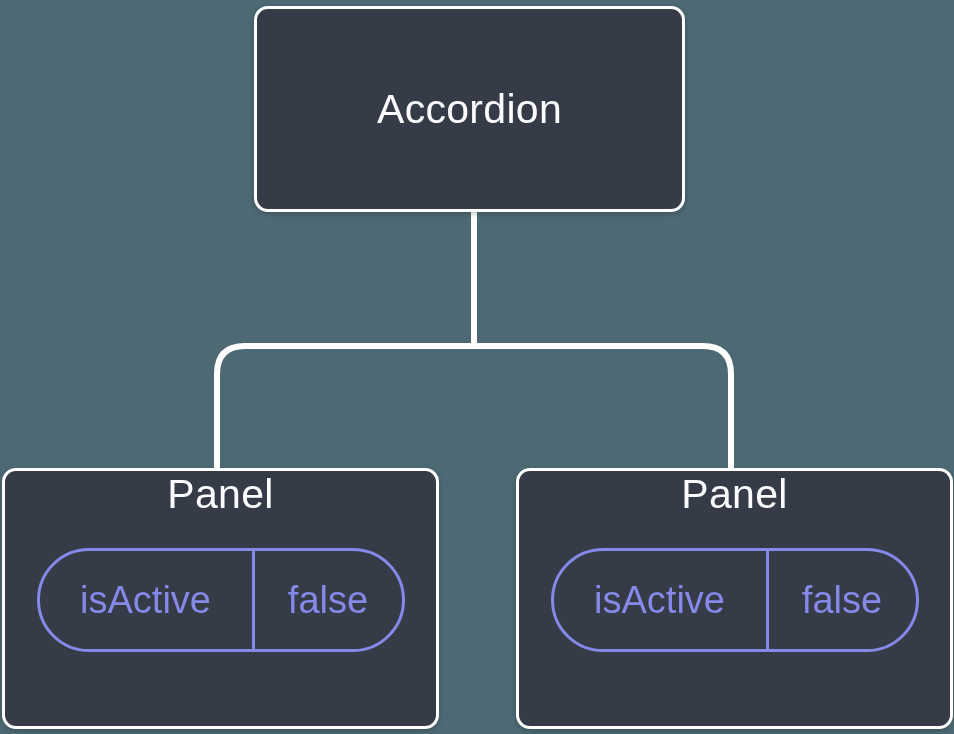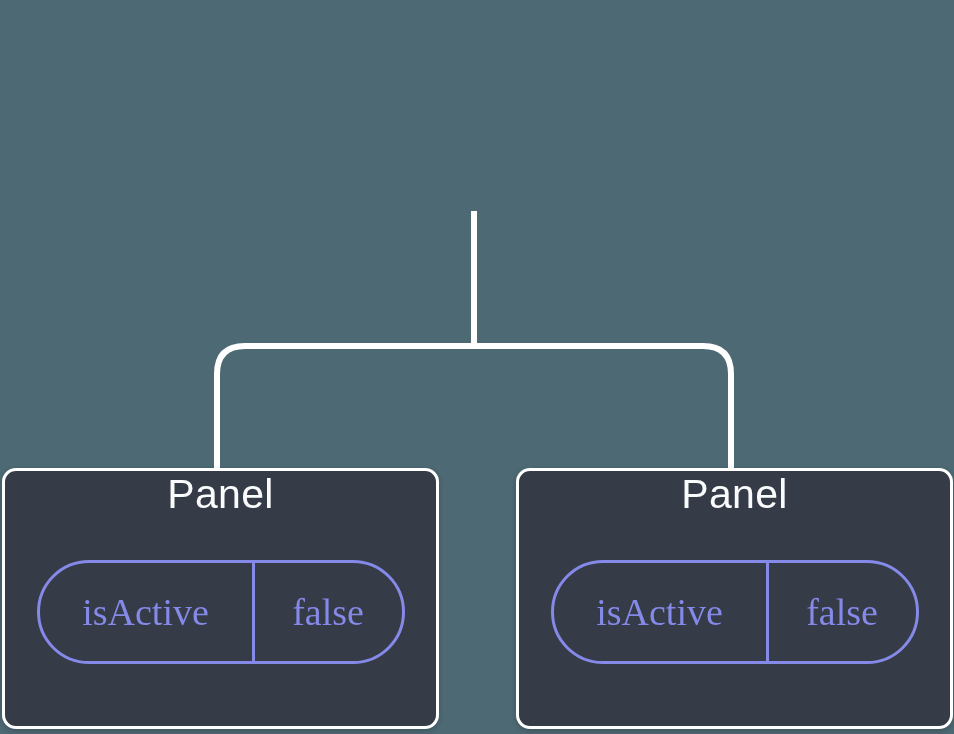--- a/index.html
+++ b/index.html
@@ -51,31 +51,30 @@
   .panel-node {
     top: 468px;
     width: 437px; height: 261px;
     display: flex;
     flex-direction: column;
     align-items: center;
   }
   .panel-left  { left: 2px; }
   .panel-right { left: 516px; }
   .state-pill {
-    margin-top: 42px;
+    margin-top: 30px;
     width: 368px;
     height: 104px;
     box-sizing: border-box;
     border: 3px solid var(--state-accent, #8589E8);
     border-radius: 54px;
     display: flex;
     color: var(--state-accent, #8589E8);
     font-size: 38px;
     line-height: 1;
-    font-family: Liberation Serif, serif;
   }
   .state-cell {
     display: flex;
     align-items: center;
     justify-content: center;
     white-space: nowrap;
   }
   .state-name-cell {
     width: 212px;
     border-right: 3px solid var(--state-accent, #8589E8);
@@ -87,20 +86,23 @@
 </head>
 <body>
 
 <div class="canvas">
 
   <svg class="connectors" viewBox="0 0 954 734" aria-hidden="true">
     <path d="M474 211 V 346"></path>
     <path d="M217 470 V 374 Q217 346 245 346 H 703 Q731 346 731 374 V 470"></path>
   </svg>
 
+  <div class="node root-node">
+    <div class="node-title">Accordion</div>
+  </div>
 
   <div class="node panel-node panel-left">
     <div class="node-title">Panel</div>
     <div class="state-pill">
       <div class="state-cell state-name-cell">isActive</div>
       <div class="state-cell state-value-cell">false</div>
     </div>
   </div>
 
   <div class="node panel-node panel-right">

